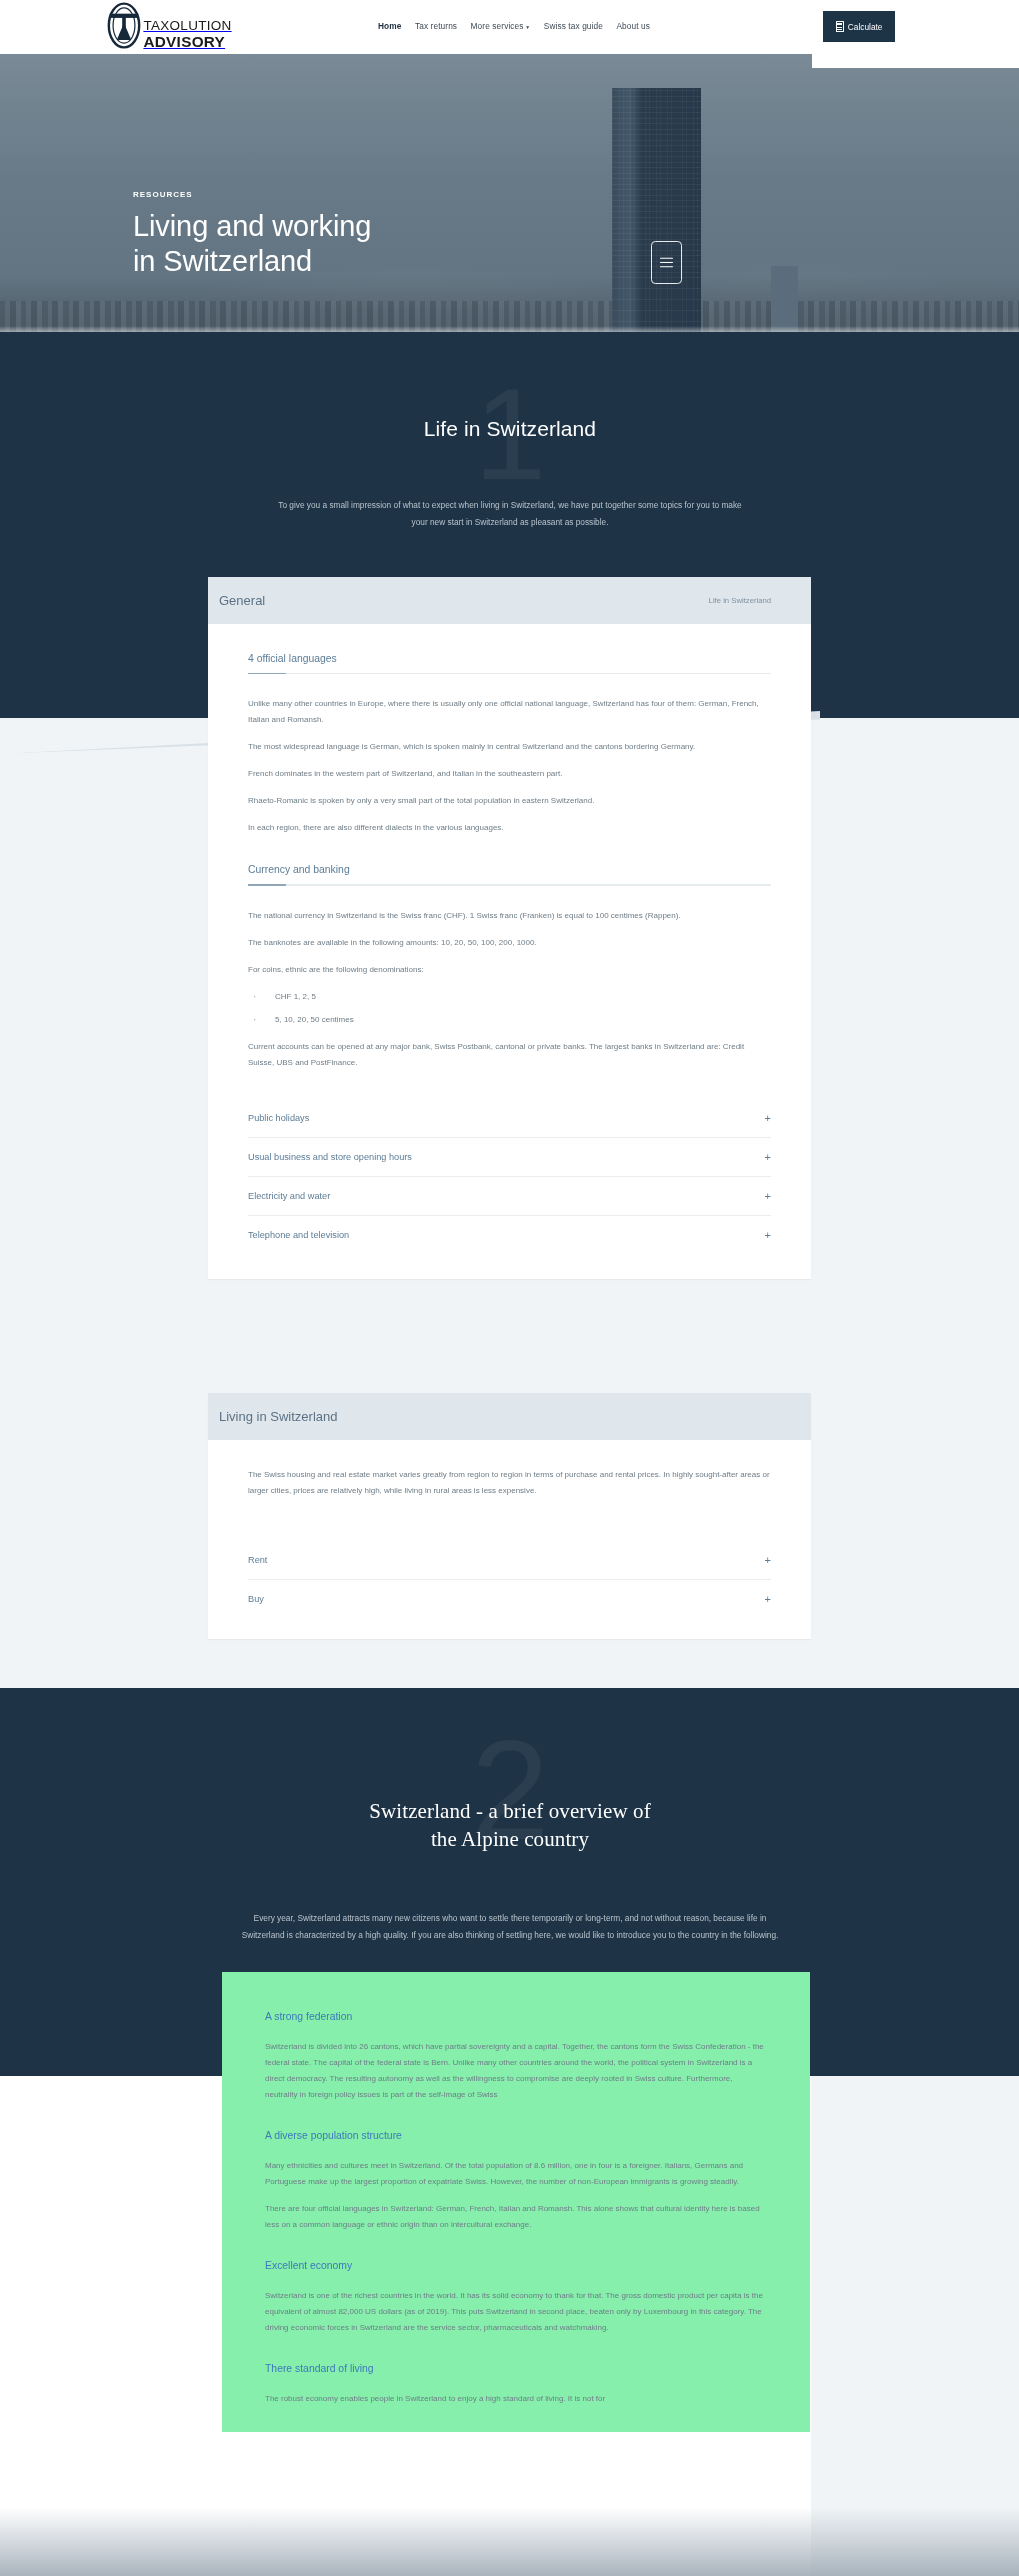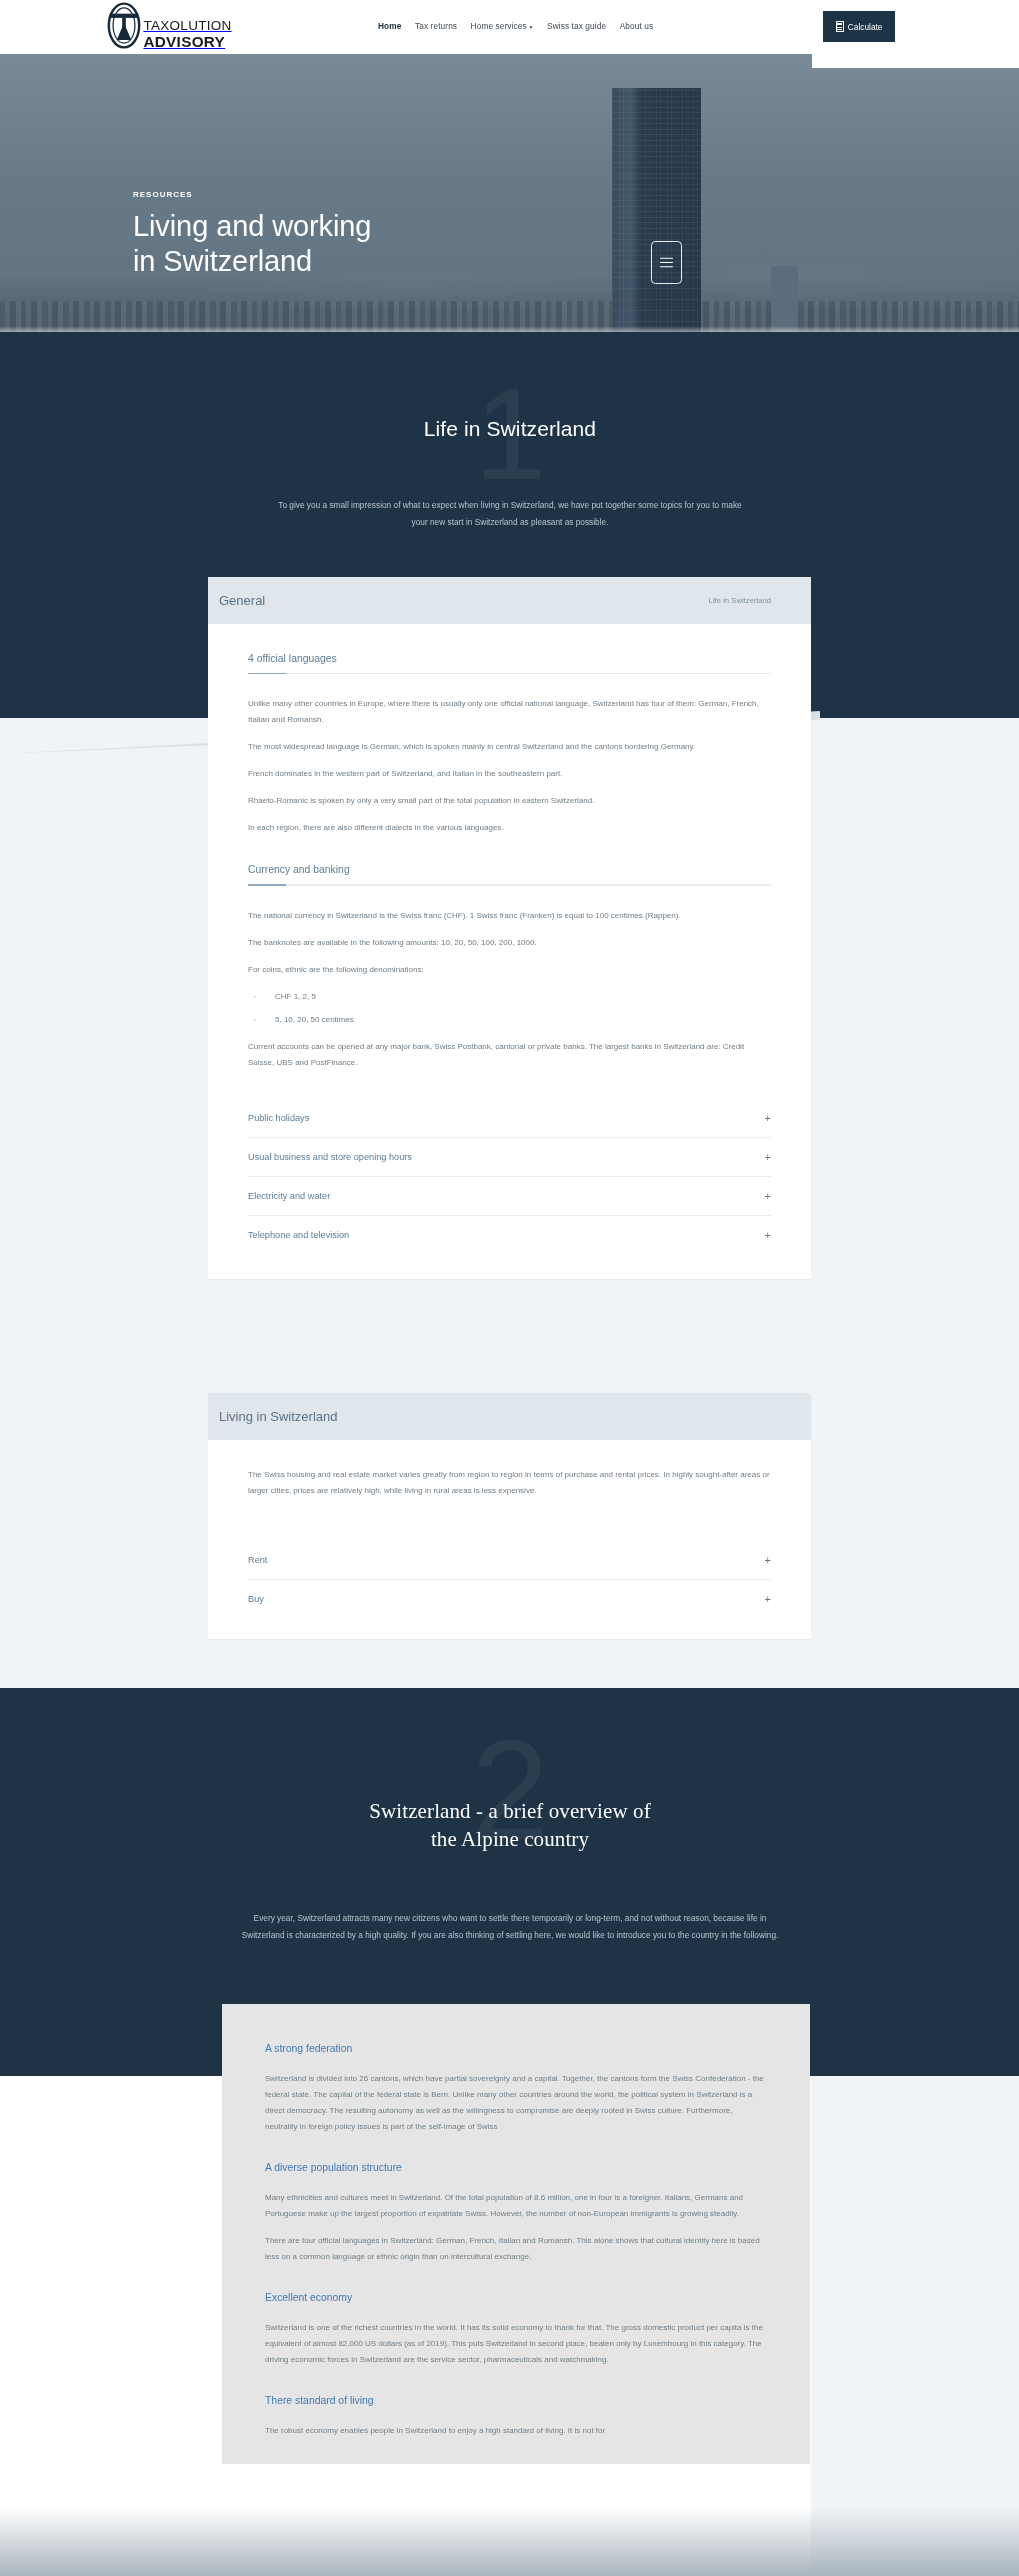--- a/index.html
+++ b/index.html
@@ -216,23 +216,22 @@
   .sec2-light-right {
     position: absolute; top: 2076px; left: 811px; width: 209px; height: 500px;
     background: #f0f4f6;
   }
   .sec2-left-white {
     position: absolute; top: 2076px; left: 0; width: 209px; height: 500px;
     background: #ffffff;
   }
 
   .card2 {
-    position: absolute; left: 222px; top: 1972px; width: 588px; background: #e5e5e5;
+    position: absolute; left: 222px; top: 1972px; width: 588px; background: #86efac;
     padding: 39px 43px 24.5px 43px;
-    margin-top: 32px;
   }
   .sub-title {
     font-size: 10.4px; color: #3d7ab8; font-weight: 400; margin-bottom: 17px;
   }
   .sub-block { margin-bottom: 27px; }
   .sub-block:last-child { margin-bottom: 0; }
 
   .bottom-fade {
     position: absolute; left: 0; top: 2507px; width: 1020px; height: 69px;
     background: linear-gradient(180deg, rgba(255,255,255,0) 0%, rgba(170,180,190,0.55) 55%, rgba(160,172,182,0.9) 100%);
@@ -255,21 +254,21 @@
     </span>
     <span class="logo-text">
       <span class="logo-line1">TAXOLUTION</span>
       <span class="logo-line2">ADVISORY</span>
     </span>
   </a>
 
   <nav class="main-nav">
     <a class="nav-item active" href="#">Home</a>
     <a class="nav-item" href="#">Tax returns</a>
-    <a class="nav-item" href="#"><span>Home services</span><span class="nav-caret">▼</span></a>
+    <a class="nav-item" href="#"><span>More services</span><span class="nav-caret">▼</span></a>
     <a class="nav-item" href="#">Swiss tax guide</a>
     <a class="nav-item" href="#">About us</a>
   </nav>
 
   <button class="calc-btn">
     <span class="calc-icon"></span>
     <span>Calculate</span>
   </button>
 </header>
 

